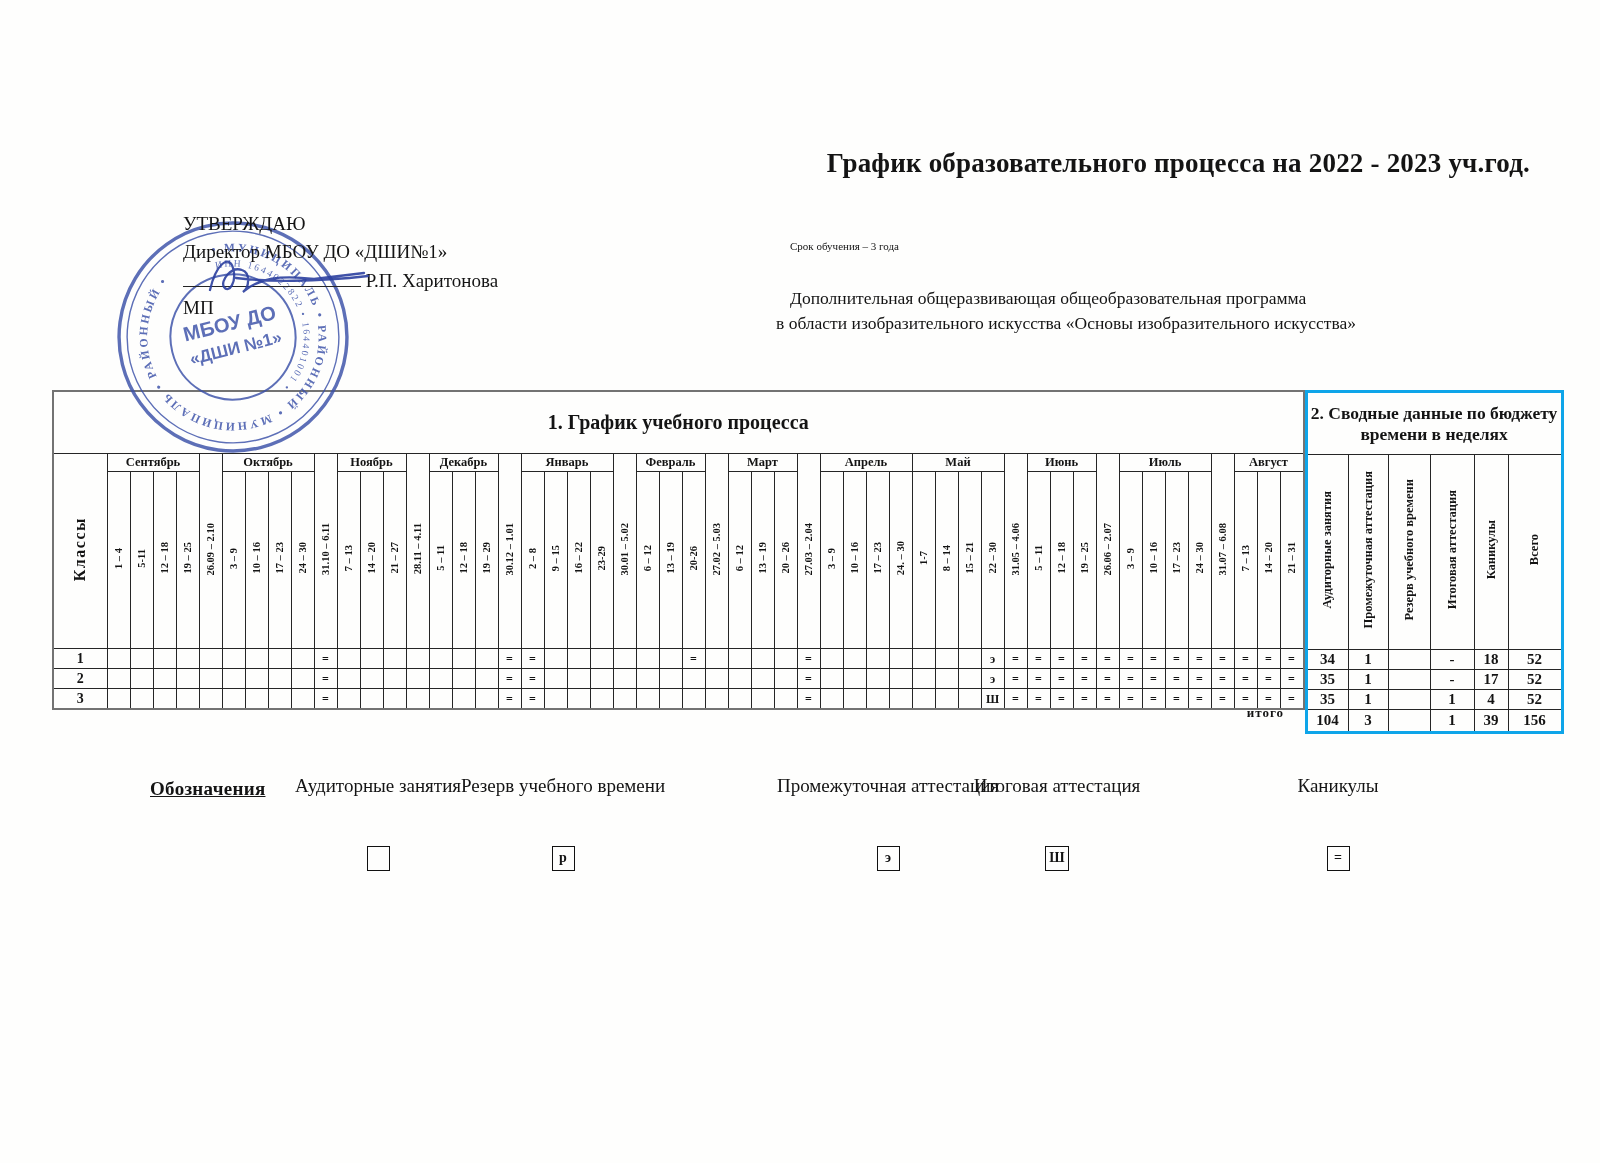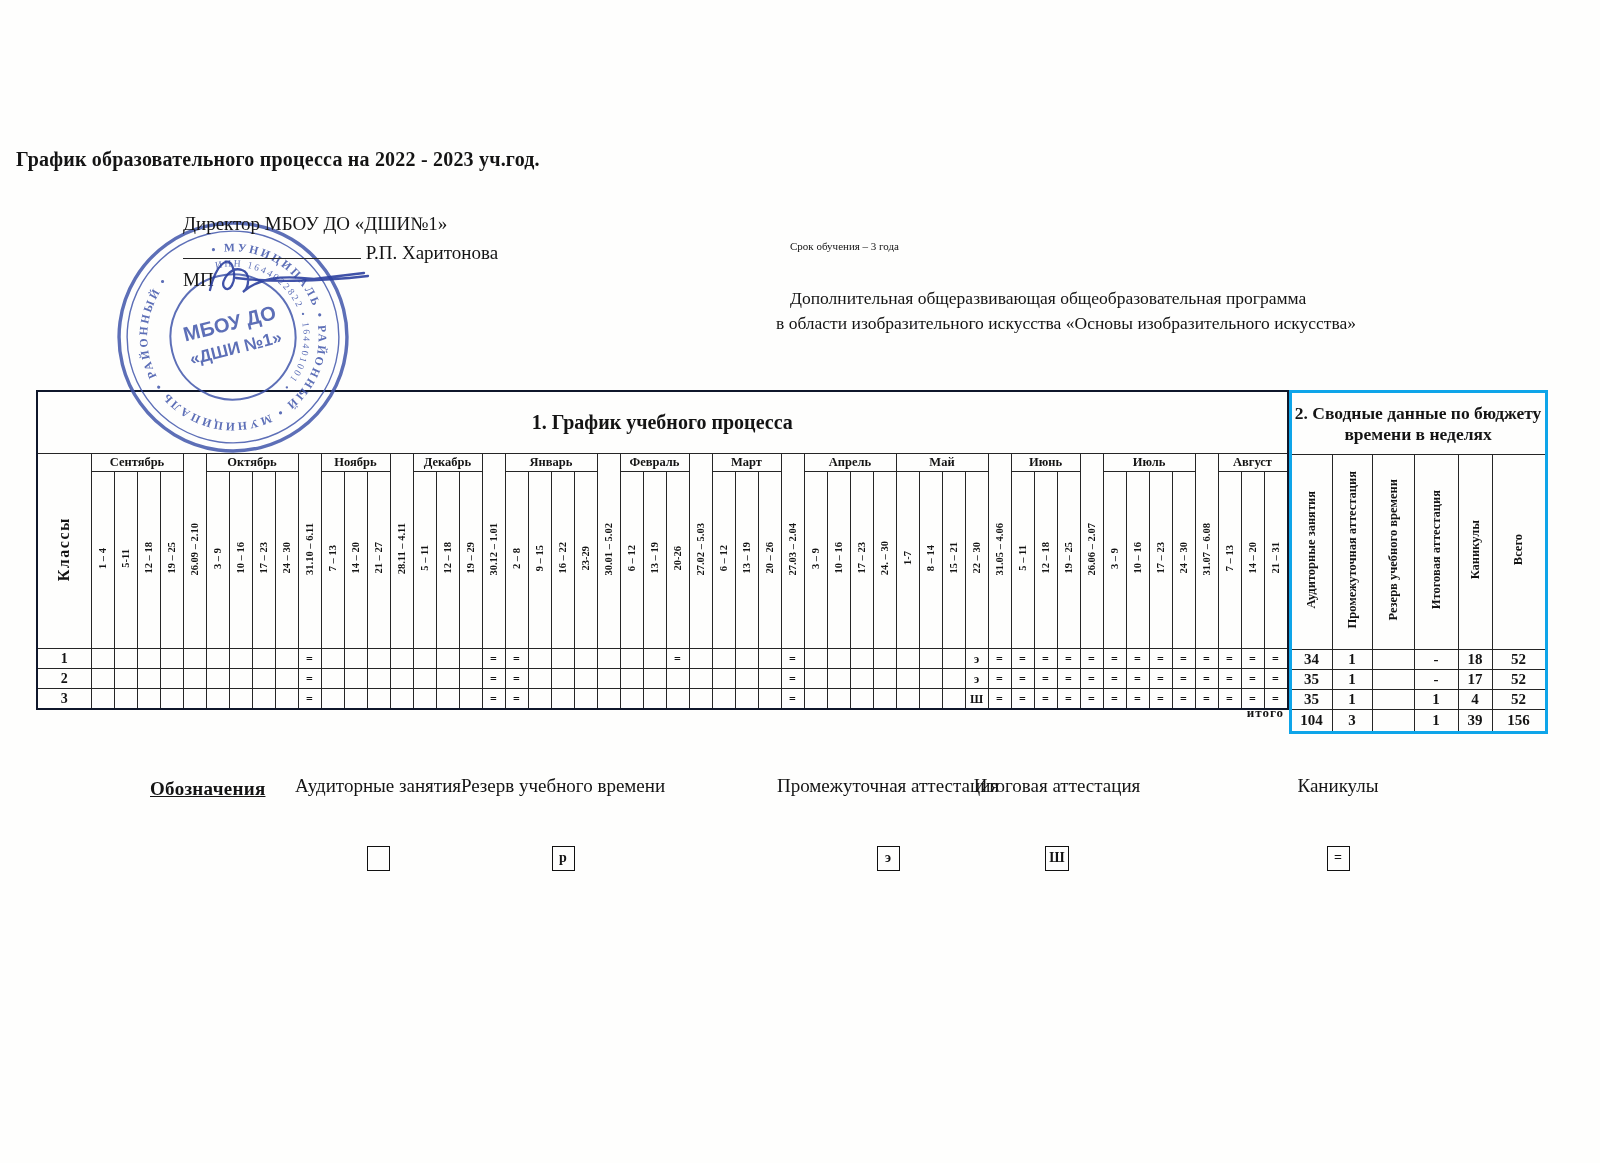--- a/index.html
+++ b/index.html
@@ -5,40 +5,40 @@
   html,body { margin:0; padding:0; }
   body {
     width:1600px; height:1163px; position:relative;
     background:#fefefdff; color:#141414;
     font-family:"Liberation Serif","DejaVu Serif",serif;
     overflow:hidden;
   }
   .abs { position:absolute; }
 
   
-  #doc-title { top:148px; left:0; width:1530px; text-align:left;
-    font-size:20px; font-weight:bold; letter-spacing:.2px;padding-left:16px; }
+  #doc-title { top:148px; left:0; width:1530px; text-align:right;
+    font-size:27px; font-weight:bold; letter-spacing:.2px; }
 
   .approval { left:183px; top:210px; font-size:19px; line-height:28px; z-index:3; }
   .approval .row { height:28px; white-space:nowrap; }
   .blank { display:inline-block; border-bottom:1.6px solid #242424; height:1.05em; vertical-align:baseline; }
 
   .signature-svg { left:196px; top:248px; width:215px; height:56px; z-index:4; }
 
   .stamp { left:112px; top:216px; width:242px; height:242px; opacity:.82; z-index:2; }
 
   .program-duration { left:790px; top:240px; font-size:11px; }
   .program-line1 { left:790px; top:288px; font-size:17.5px; }
   .program-line2 { left:776px; top:313px; font-size:17.5px; }
 
   
   .tables { left:36px; top:390px; display:flex; align-items:flex-start; }
 
   table.sched { border-collapse:collapse; table-layout:fixed; width:1252px;
-    border:2px solid #0f172a; }
+    border:2px solid #737373;margin-left:16px; }
   table.sched td { border:1px solid #262626; padding:0; text-align:center;
     vertical-align:middle; overflow:hidden; }
   td.bandtitle { height:61px; font-size:20px; font-weight:bold; }
   td.month { height:17px; font-size:12.5px; font-weight:bold; line-height:1; }
   td.week { height:176px; }
   .vert { display:inline-block; writing-mode:vertical-rl; transform:rotate(180deg);
     white-space:nowrap; font-weight:bold; font-size:10.5px; line-height:1.05; }
   .classes-v { font-size:16px; letter-spacing:1.5px; }
   td.classcell { height:19px; font-size:14px; font-weight:bold; line-height:1; }
   td.markcell { height:19px; font-size:12px; font-weight:bold; line-height:1;
@@ -73,20 +73,21 @@
   .symbol-box { display:inline-block; margin-top:16px; min-width:15px; height:23px;
     line-height:22px; border:1.6px solid #111; font-size:14px; font-weight:bold;
     padding:0 3px; }
 </style>
 </head>
 <body>
 
 <div class="abs" id="doc-title">График образовательного процесса на 2022 - 2023 уч.год.</div>
 
 <div class="abs approval">
+  <div class="row">УТВЕРЖДАЮ</div>
   <div class="row">Директор МБОУ ДО «ДШИ№1»</div>
   <div class="row"><span class="blank" style="width:178px"></span>&nbsp;<span>Р.П. Харитонова</span></div>
   <div class="row">МП</div>
 </div>
 
 <svg class="abs signature-svg" viewBox="0 0 215 56">
   <path d="M14,42 C20,16 33,6 37,20 C41,34 33,46 28,39 C24,33 35,18 46,22 C55,25 53,40 47,44 C63,30 84,27 118,31 L168,25 M40,30 C70,34 120,34 172,28" stroke="#2b3f9e" stroke-width="2.3" fill="none" stroke-linecap="round" opacity=".9"></path>
 </svg>
 
 <svg class="abs stamp" viewBox="0 0 240 240">

